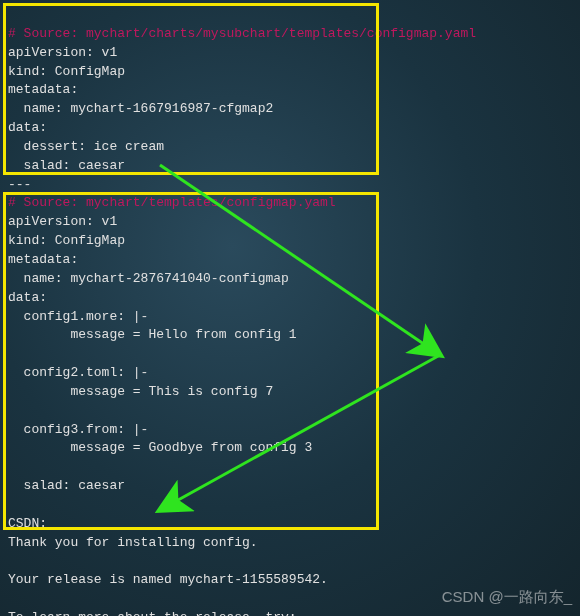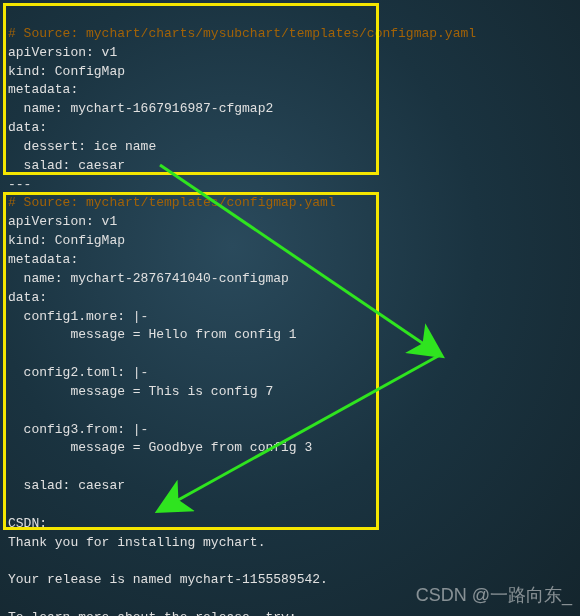--- a/index.html
+++ b/index.html
@@ -8,21 +8,21 @@
     width: 580px;
     height: 616px;
     background: radial-gradient(ellipse at 40% 40%, #2a4a5c 0%, #1a3340 50%, #14252d 100%);
     font-family: "Consolas", "Courier New", monospace;
     font-size: 13px;
     color: #e0e0e0;
     position: relative;
     overflow: hidden;
     line-height: 1.45;
   }
-  .comment { color: #a16207; }
+  .comment { color: #be185d; }
   .content-wrap {
     padding: 6px 8px 0 8px;
     white-space: pre;
   }
   .box1 {
     position: absolute;
     border: 3px solid #f5e600;
     box-sizing: border-box;
     left: 3px;
     top: 3px;
@@ -39,60 +39,60 @@
     width: 376px;
     height: 338px;
     pointer-events: none;
   }
   .watermark {
     position: absolute;
     right: 8px;
     bottom: 8px;
     color: rgba(230,230,230,0.55);
     font-family: sans-serif;
-    font-size: 18px;
+    font-size: 15px;
   }
   svg.arrows {
     position: absolute;
     left: 0; top: 0;
     pointer-events: none;
   }
 </style>
 </head>
 <body>
 
 <div class="content-wrap">
 <span class="comment"># Source: mychart/charts/mysubchart/templates/configmap.yaml</span>
 <span>apiVersion: v1</span>
 <span>kind: ConfigMap</span>
 <span>metadata:</span>
 <span>  name: mychart-1667916987-cfgmap2</span>
 <span>data:</span>
-<span>  dessert: ice name</span>
+<span>  dessert: ice cream</span>
 <span>  salad: caesar</span>
 <span>---</span>
 <span class="comment"># Source: mychart/templates/configmap.yaml</span>
 <span>apiVersion: v1</span>
 <span>kind: ConfigMap</span>
 <span>metadata:</span>
 <span>  name: mychart-2876741040-configmap</span>
 <span>data:</span>
 <span>  config1.more: |-</span>
 <span>        message = Hello from config 1</span>
 <span></span>
 <span>  config2.toml: |-</span>
 <span>        message = This is config 7</span>
 <span></span>
 <span>  config3.from: |-</span>
 <span>        message = Goodbye from config 3</span>
 <span></span>
 <span>  salad: caesar</span>
 
 <span>CSDN:</span>
-<span>Thank you for installing mychart.</span>
+<span>Thank you for installing config.</span>
 <span></span>
 <span>Your release is named mychart-1155589542.</span>
 <span></span>
 <span>To learn more about the release, try:</span>
 </div>
 
 <div class="box1"></div>
 <div class="box2"></div>
 
 <svg class="arrows" width="580" height="616">

